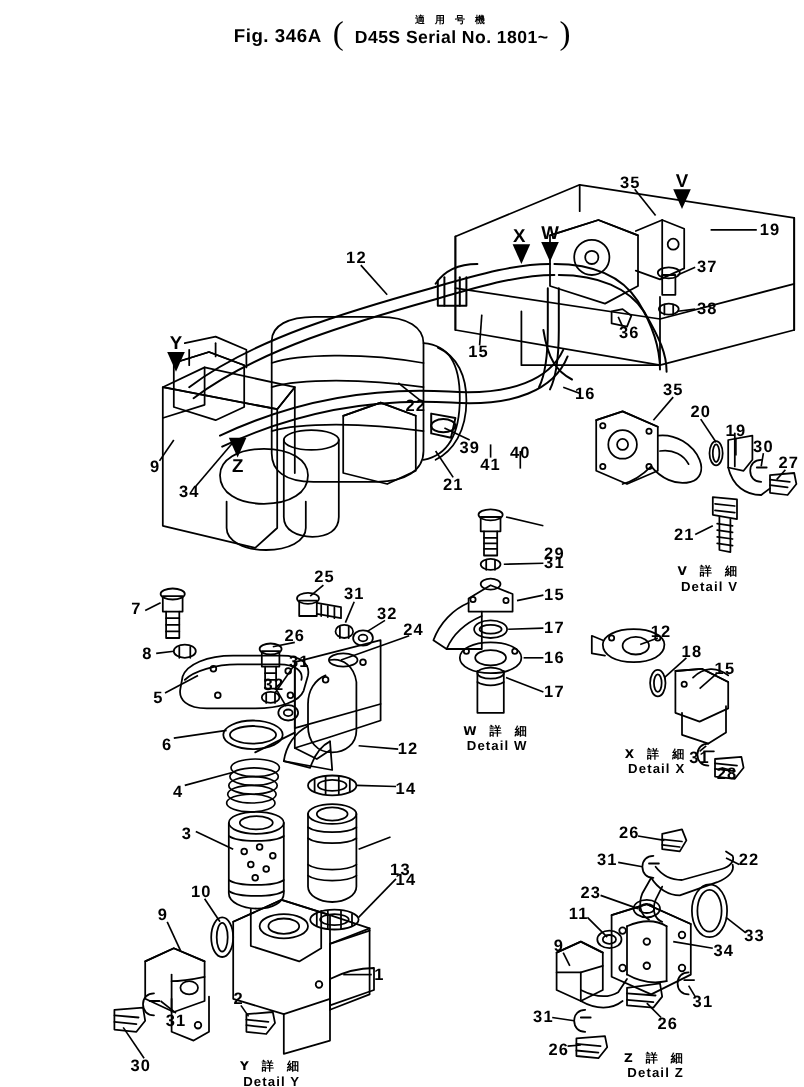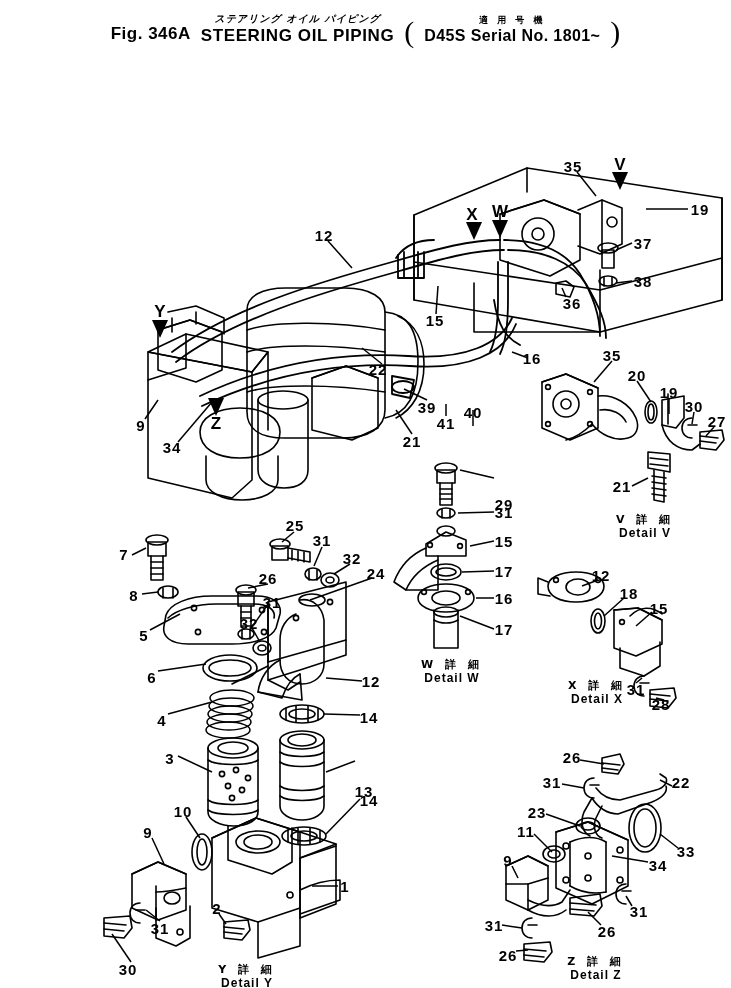--- a/index.html
+++ b/index.html
@@ -119,24 +119,20 @@
   }
 </style>
 </head>
 <body>
 
 <div id="page">
 
   <div class="title-block">
     <div class="title-row">
       <span class="fig-no">Fig. 346A</span>
-      <span class="title-stack">
-        <span class="title-jp">ステアリング オイル パイピング</span><br>
-        <span class="title-en">STEERING OIL PIPING</span>
-      </span>
       <span class="paren">(</span>
       <span class="serial-stack">
         <span class="serial-jp">適 用 号 機</span><br>
         <span class="serial-en">D45S Serial No. 1801~</span>
       </span>
       <span class="paren">)</span>
     </div>
   </div>
 
   <svg id="art" viewBox="0 0 731 988">

